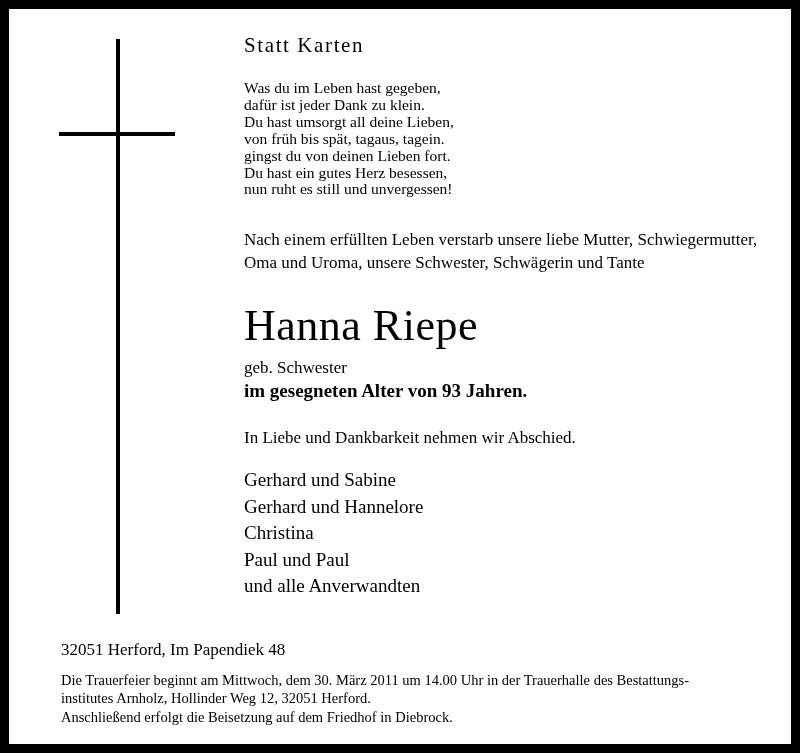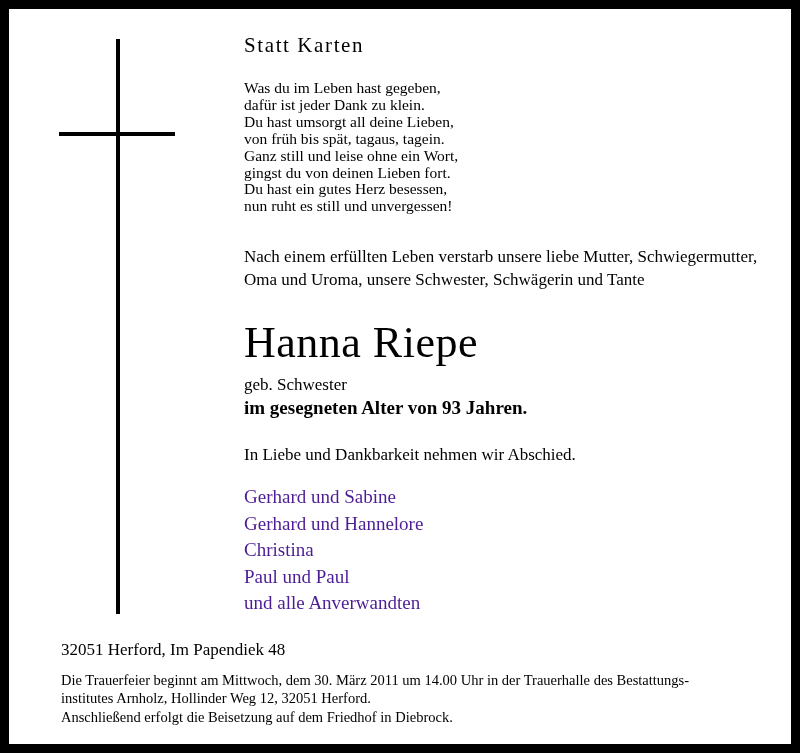--- a/index.html
+++ b/index.html
@@ -116,21 +116,21 @@
   }
 
   .mourners {
     margin: 0;
     padding: 0;
     list-style: none;
   }
   .mourners li {
     font-size: 19px;
     line-height: 26.5px;
-    color: #4c1d95;
+    color: #000000;
   }
 
   .footer {
     position: absolute;
     left: 52px;
     right: 28px;
     bottom: 18px;
   }
   .address {
     font-size: 17px;
@@ -159,21 +159,20 @@
 
     <div class="content">
 
       <h1 class="statt-karten">Statt Karten</h1>
 
       <div class="poem">
         <div>Was du im Leben hast gegeben,</div>
         <div>dafür ist jeder Dank zu klein.</div>
         <div>Du hast umsorgt all deine Lieben,</div>
         <div>von früh bis spät, tagaus, tagein.</div>
-        <div>Ganz still und leise ohne ein Wort,</div>
         <div>gingst du von deinen Lieben fort.</div>
         <div>Du hast ein gutes Herz besessen,</div>
         <div>nun ruht es still und unvergessen!</div>
       </div>
 
       <p class="intro">Nach einem erfüllten Leben verstarb unsere liebe Mutter, Schwiegermutter, Oma und Uroma, unsere Schwester, Schwägerin und Tante</p>
 
       <h2 class="name">Hanna Riepe</h2>
       <p class="born">geb. Schwester</p>
       <p class="age">im gesegneten Alter von 93 Jahren.</p>

